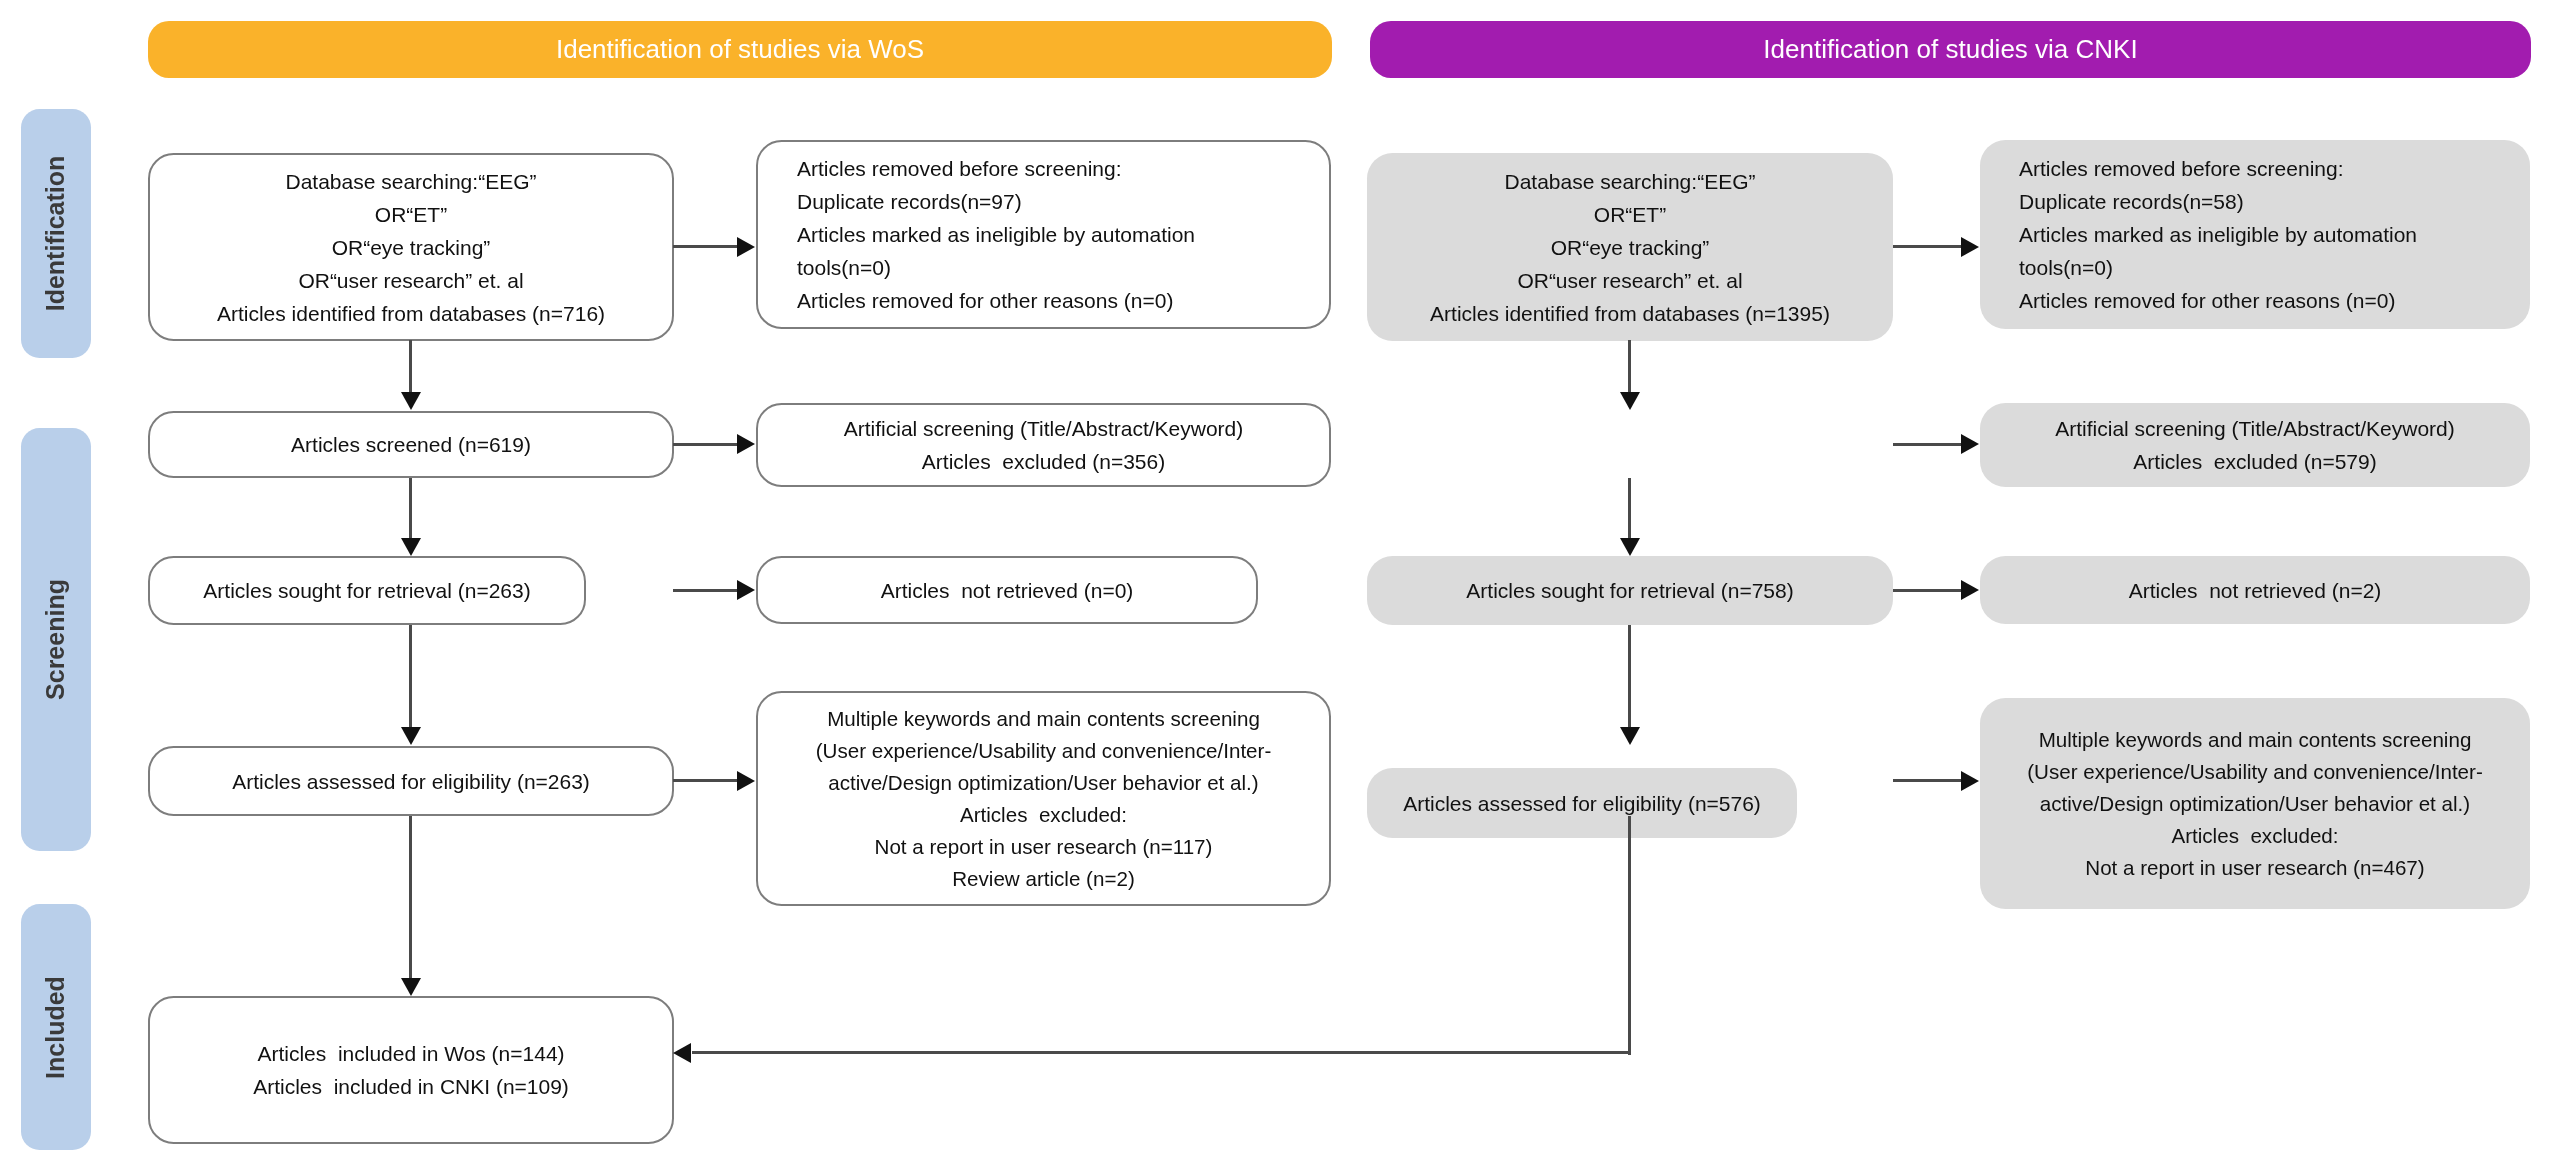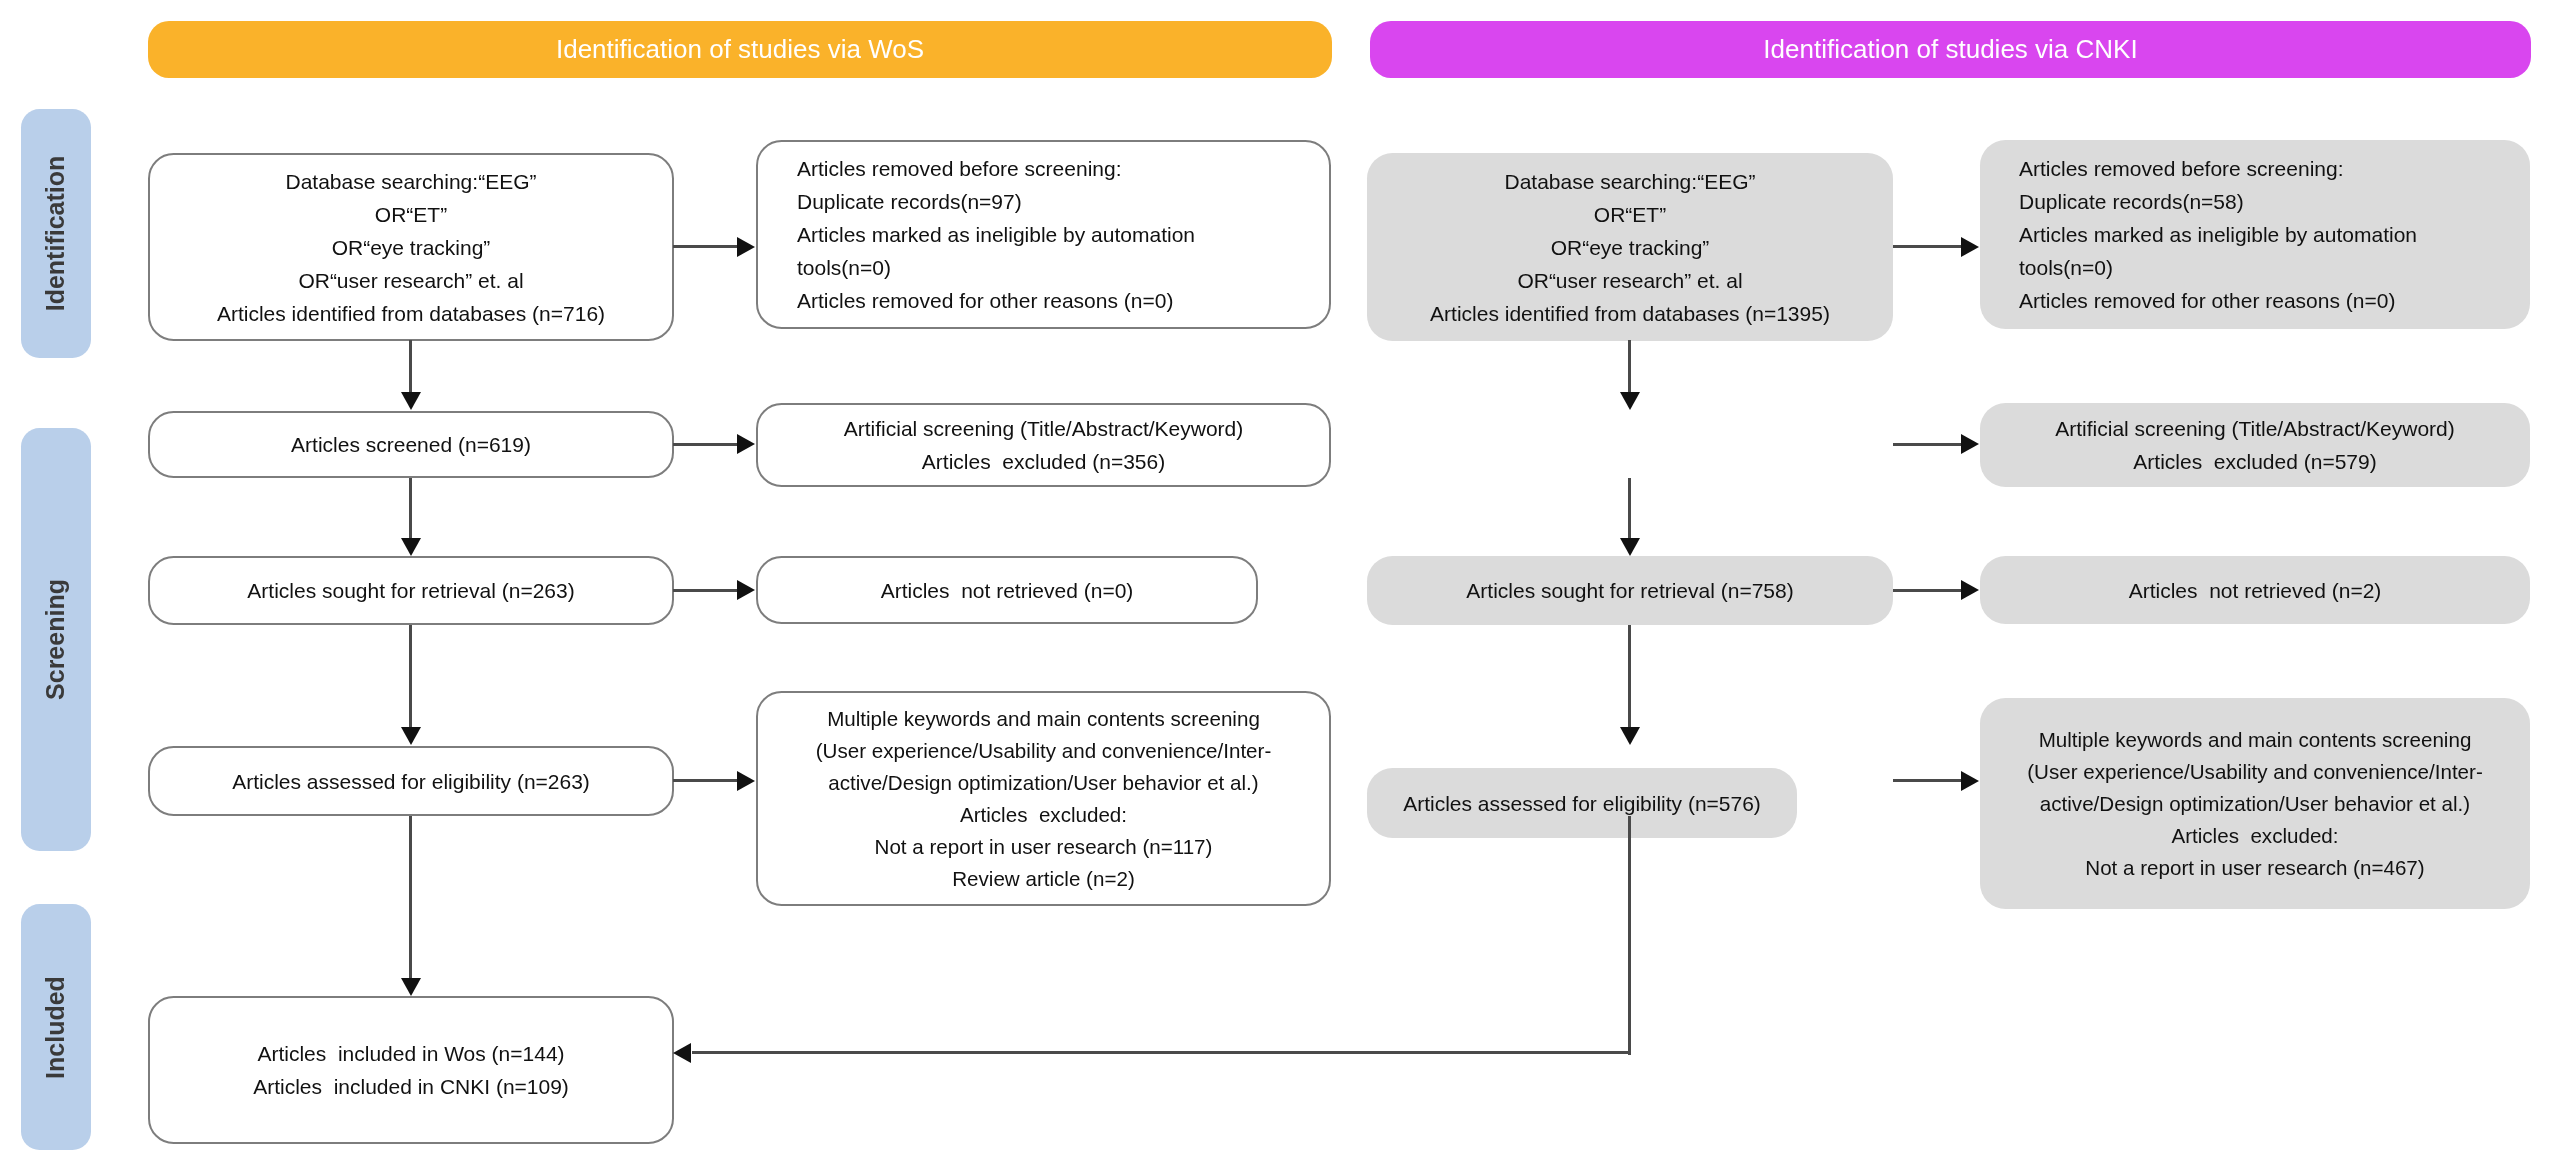--- a/index.html
+++ b/index.html
@@ -32,21 +32,21 @@
     white-space:pre-wrap;padding:0 7px;
   }
   .box.white{background:#ffffff;border:2.1px solid #7d7d7d;}
   .box.gray{background:#dbdbdb;border:none;}
   .box.left-text{justify-content:flex-start;text-align:left;padding:0 14px 0 39px;}
   .box.big{font-size:20.6px;line-height:32px;padding:0 5.7px;}
   #wos-identified{left:148px;top:153px;width:526px;height:188px;}
   #wos-removed{left:756px;top:140px;width:575px;height:189px;}
   #wos-screened{left:148px;top:411px;width:526px;height:67px;}
   #wos-artificial{left:756px;top:403px;width:575px;height:84px;}
-  #wos-retrieval{left:148px;top:556px;width:526px;height:69px;}
+  #wos-retrieval{left:148px;top:556px;width:438px;height:69px;}
   #wos-notretrieved{left:756px;top:556px;width:502px;height:68px;}
   #wos-eligibility{left:148px;top:746px;width:526px;height:70px;}
   #wos-excluded{left:756px;top:691px;width:575px;height:215px;}
   #included-box{left:148px;top:996px;width:526px;height:148px;}
   #cnki-identified{left:1367px;top:153px;width:526px;height:188px;}
   #cnki-removed{left:1980px;top:140px;width:550px;height:189px;}
   #cnki-screened{left:1367px;top:411px;width:526px;height:67px;}
   #cnki-artificial{left:1980px;top:403px;width:550px;height:84px;}
   #cnki-retrieval{left:1367px;top:556px;width:526px;height:69px;}
   #cnki-notretrieved{left:1980px;top:556px;width:550px;height:68px;}
@@ -81,21 +81,21 @@
   #h-cnki-4{left:1893px;top:779px;width:69px;} #hh-cnki-4{left:1961px;top:771px;}
   
   #h-cnki-included{left:692px;top:1051px;width:939px;} #hh-cnki-included{left:673px;top:1043px;}
 </style>
 </head>
 <body>
 
 <div id="canvas">
 
   <div id="hdr-wos" class="col-header" style="background: rgb(250, 178, 42);">Identification of studies via WoS</div>
-  <div id="hdr-cnki" class="col-header" style="background: #d946ef;">Identification of studies via CNKI</div>
+  <div id="hdr-cnki" class="col-header" style="background: #a21caf;">Identification of studies via CNKI</div>
 
   <div id="sb-identification" class="stage-badge" style="background: rgb(185, 207, 234);">
     <span class="vtxt">Identification</span>
   </div>
   <div id="sb-screening" class="stage-badge" style="background: rgb(185, 207, 234);">
     <span class="vtxt">Screening</span>
   </div>
   <div id="sb-included" class="stage-badge" style="background: rgb(185, 207, 234);">
     <span class="vtxt">Included</span>
   </div>

